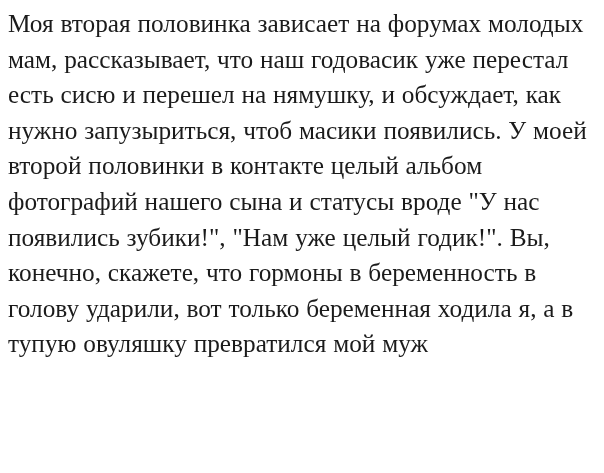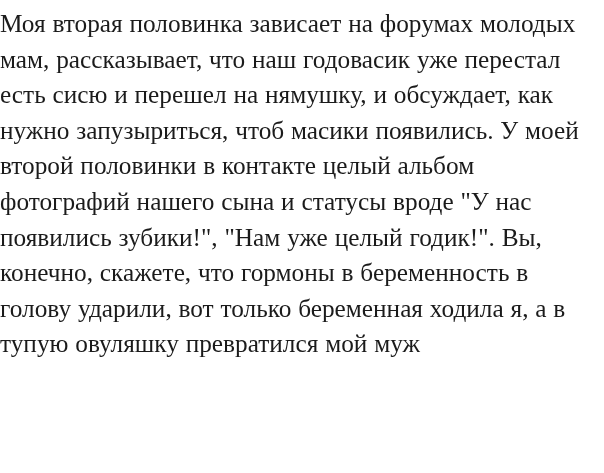--- a/index.html
+++ b/index.html
@@ -11,21 +11,21 @@
     width: 604px;
     height: 473px;
     overflow: hidden;
     font-family: "Liberation Serif", "DejaVu Serif", serif;
   }
   #text-card {
     box-sizing: border-box;
     width: 604px;
     height: 473px;
     background: #ffffff;
-    padding: 6px 10px 6px 0;
+    padding: 6px 10px 6px 8px;
     display: block;
   }
   #text-body {
     color: #1b1b1b;
     font-size: 25.3px;
     line-height: 35.6px;
     text-align: left;
     letter-spacing: 0px;
     word-spacing: 0.5px;
     white-space: pre-wrap;

